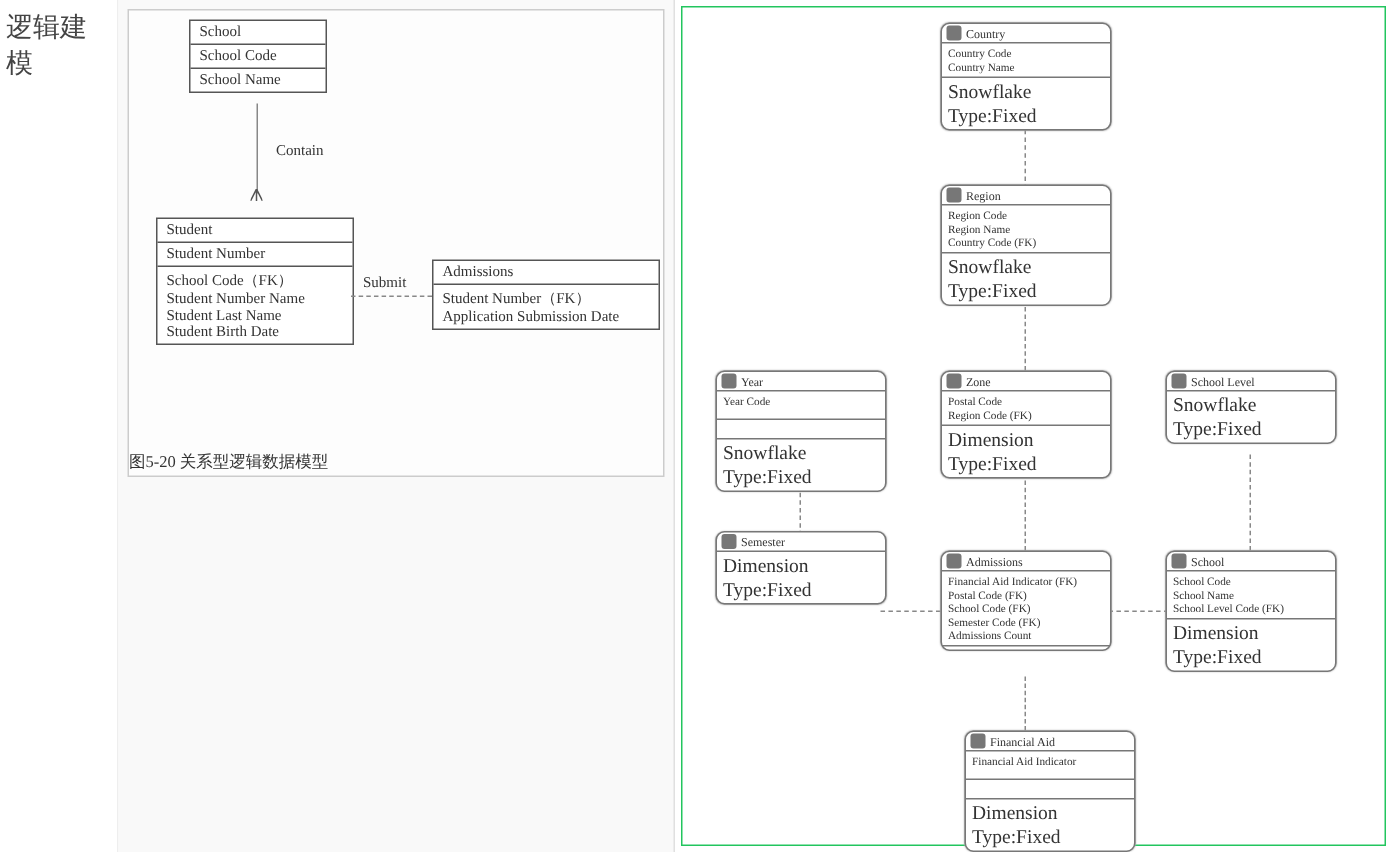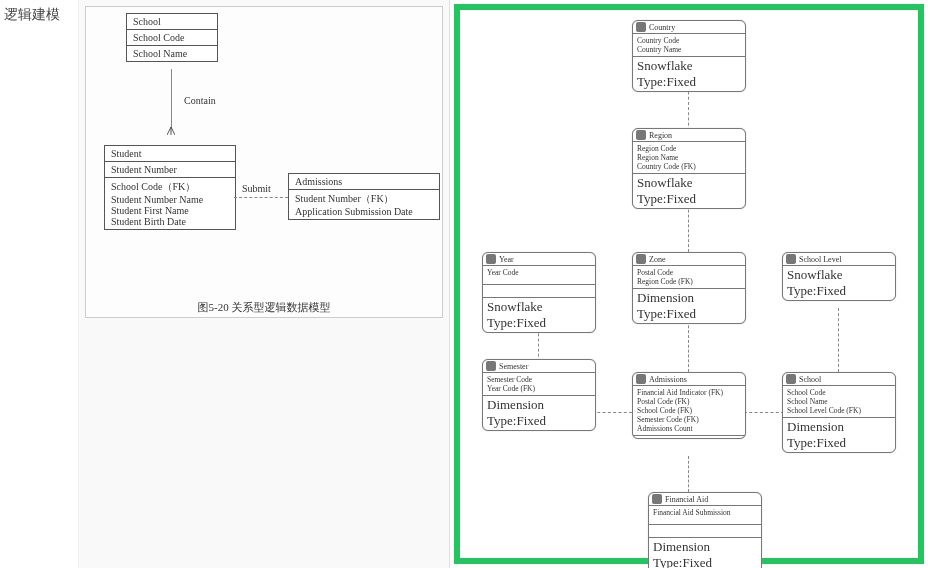--- a/index.html
+++ b/index.html
@@ -1,29 +1,29 @@
 <!DOCTYPE html>
 <html><head>
 <meta charset="utf-8">
 <style>
   html,body{margin:0;padding:0;font-family:"Microsoft YaHei","Songti SC",serif;font-size:11px;color:#333;background:#fff}
   .page{width:928px;height:568px;display:flex}
-  .left-label{width:70px;padding:6px 4px;font-size:14px;color:#444;border-right:1px solid #eee}
+  .left-label{width:70px;padding:6px 4px;font-size:18px;color:#444;border-right:1px solid #eee}
   .left-panel{width:370px;border-right:1px solid #e0e0e0;position:relative;background:#f9f9f9}
   .left-box{background:#fdfdfd;border:1px solid #ccc;margin:6px;padding:10px;position:relative;height:290px}
-  .right-panel{flex:1;position:relative;background:#fff;border:6px solid #22c55e;margin:4px}
+  .right-panel{flex:1;position:relative;background:#fff;border:1px solid #22c55e;margin:4px}
 
   
   .entity{position:absolute;background:#fff;border:1px solid #555;font-family:"Times New Roman",serif;font-size:10px}
   .entity .title{padding:2px 6px;border-bottom:1px solid #555;font-weight:normal}
   .entity .pk{padding:2px 6px;border-bottom:1px solid #555}
   .entity .attrs{padding:2px 6px}
   .entity .attrs div{white-space:nowrap}
 
-  .caption{position:absolute;bottom:2px;left:0;right:0;text-align:center;font-size:11px;color:#333}
+  .caption{position:absolute;bottom:2px;left:0;right:0;text-align:left;font-size:11px;color:#333}
 
   .rel-label{position:absolute;font-size:10px;font-family:"Times New Roman",serif;background:transparent}
 
   
   .dim{position:absolute;background:#fff;border:1px solid #777;border-radius:6px;width:112px;font-family:"Times New Roman",serif;font-size:8px;box-shadow:0 0 1px #aaa}
   .dim .head{display:flex;align-items:center;border-bottom:1px solid #777;padding:1px 3px;font-size:8px}
   .dim .head .icon{width:10px;height:10px;background:#777;border-radius:2px;margin-right:3px;display:inline-block}
   .dim .body{padding:2px 4px;min-height:14px;font-size:7.5px;border-bottom:1px solid #777}
   .dim .body.empty{min-height:8px}
   .dim .foot{padding:1px 4px;font-size:13px;color:#333}
@@ -62,21 +62,21 @@
             <path d="M4 0 L0 8 M4 0 L4 8 M4 0 L8 8" stroke="#555" fill="none"></path>
           </svg>
       </div>
 
       <div class="entity" style="left:18px;top:138px;width:130px">
         <div class="title">Student</div>
         <div class="pk">Student Number</div>
         <div class="attrs">
           <div>School Code（FK）</div>
           <div>Student Number Name</div>
-          <div>Student First Name</div>
+          <div>Student Last Name</div>
           <div>Student Birth Date</div>
         </div>
       </div>
 
       <div class="dashed-h" style="left:148px;top:190px;width:54px"></div>
       <div class="rel-label" style="left:156px;top:176px">Submit</div>
 
       <div class="entity" style="left:202px;top:166px;width:150px">
         <div class="title">Admissions</div>
         <div class="attrs">
@@ -157,24 +157,20 @@
           <span>School Level</span>
         </div>
       <div class="foot">Snowflake Type:Fixed</div>
     </div>
 
     <div class="dim" style="left:22px;top:349px">
       <div class="head">
           <span class="icon"></span>
           <span>Semester</span>
         </div>
-      <div class="body">
-        <div>Semester Code</div>
-        <div>Year Code (FK)</div>
-      </div>
       <div class="foot">Dimension Type:Fixed</div>
     </div>
 
     <div class="dim" style="left:172px;top:362px">
       <div class="head">
           <span class="icon"></span>
           <span>Admissions</span>
         </div>
       <div class="body">
         <div>Financial Aid Indicator (FK)</div>
@@ -198,20 +194,20 @@
       </div>
       <div class="foot">Dimension Type:Fixed</div>
     </div>
 
     <div class="dim" style="left:188px;top:482px">
       <div class="head">
           <span class="icon"></span>
           <span>Financial Aid</span>
         </div>
       <div class="body">
-        <div>Financial Aid Submission</div>
+        <div>Financial Aid Indicator</div>
       </div>
       <div class="body empty"></div>
       <div class="foot">Dimension Type:Fixed</div>
     </div>
 
   </div>
 </div>
 
 </body></html>

